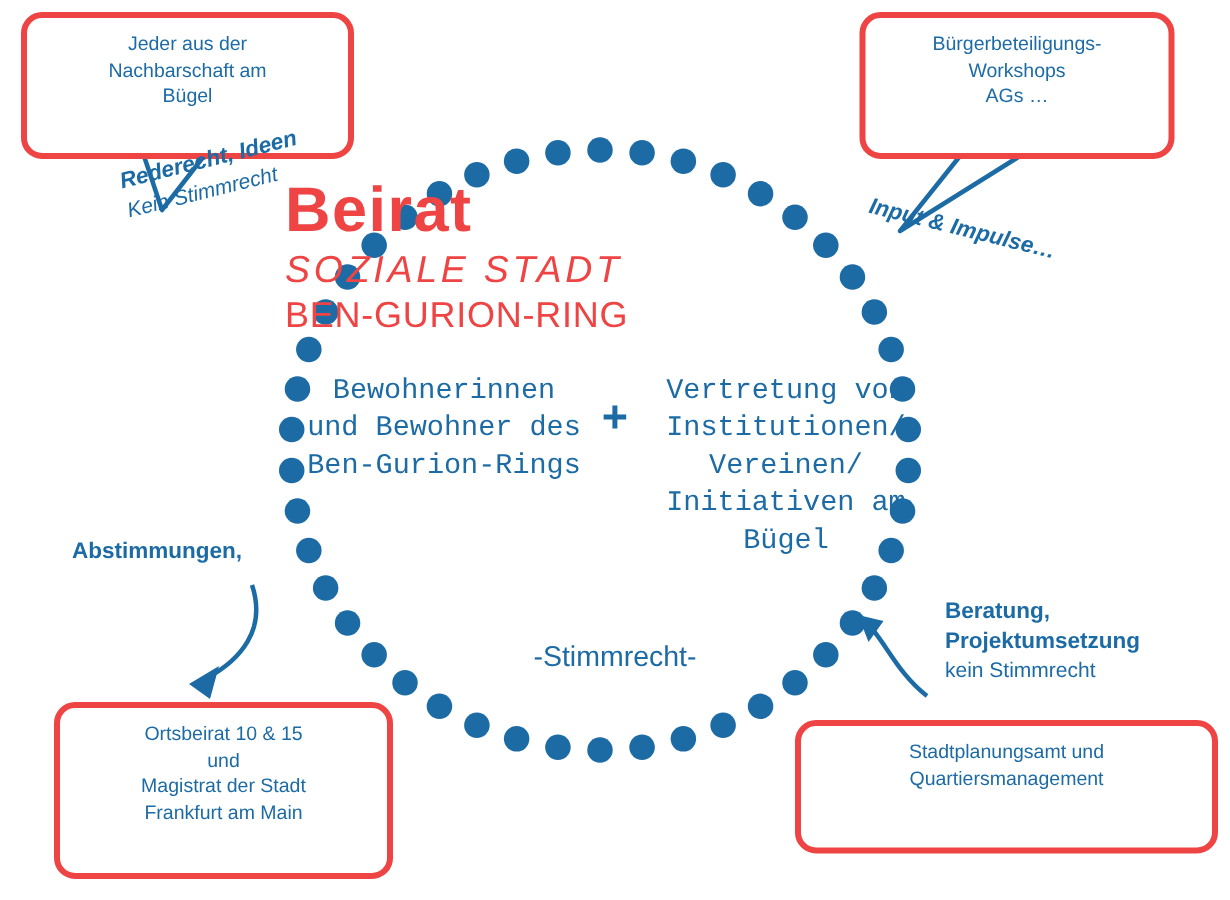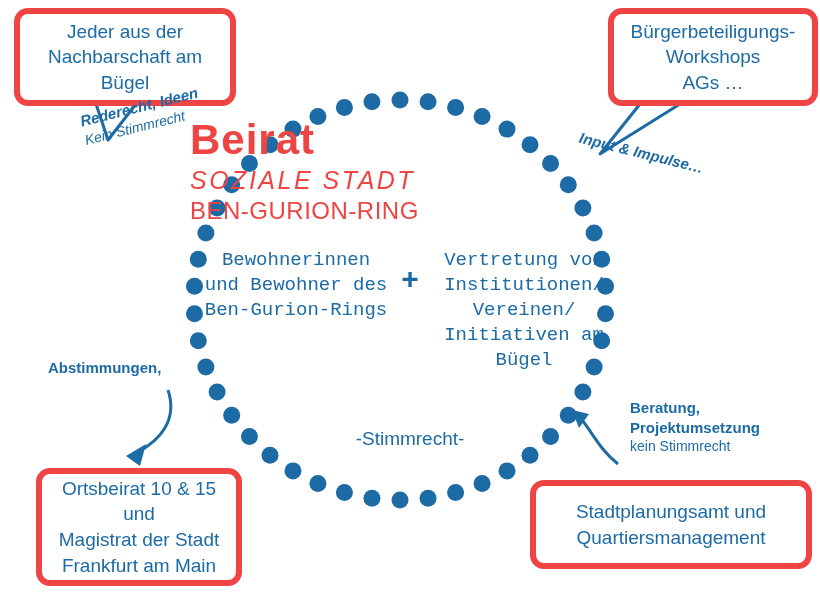--- a/index.html
+++ b/index.html
@@ -22,38 +22,37 @@
   svg#canvas {
     position: absolute;
     left: 0;
     top: 0;
     width: 820px;
     height: 600px;
   }
   .box {
     position: absolute;
     box-sizing: border-box;
-    border: 6px solid #ef4444;
+    border: 4px solid #ef4444;
     border-radius: 14px;
     background: #ffffff;
     color: #1c6ba5;
     display: flex;
     flex-direction: column;
     align-items: center;
-    justify-content: center;
-    text-align: center;
-    font-size: 19px;
+    text-align: center;
+    font-size: 13px;
     line-height: 1.35;
     padding: 8px 10px;
   }
   .box span { display: block; white-space: nowrap; }
 
   #box-nachbarschaft { left: 14px;  top: 8px;   width: 222px; height: 98px; }
-  #box-workshops     { left: 608px; top: 8px;   width: 210px; height: 98px; }
-  #box-ortsbeirat    { left: 36px;  top: 468px; width: 206px; height: 118px; }
+  #box-workshops     { left: 573px; top: 8px;   width: 210px; height: 98px; }
+  #box-ortsbeirat    { left: 36px;  top: 468px; width: 226px; height: 118px; }
   #box-stadtplanung  { left: 530px; top: 480px; width: 282px; height: 89px; }
 
   .label {
     position: absolute;
     color: #1c6ba5;
     font-size: 15px;
     line-height: 1.3;
     font-weight: bold;
     white-space: nowrap;
   }

